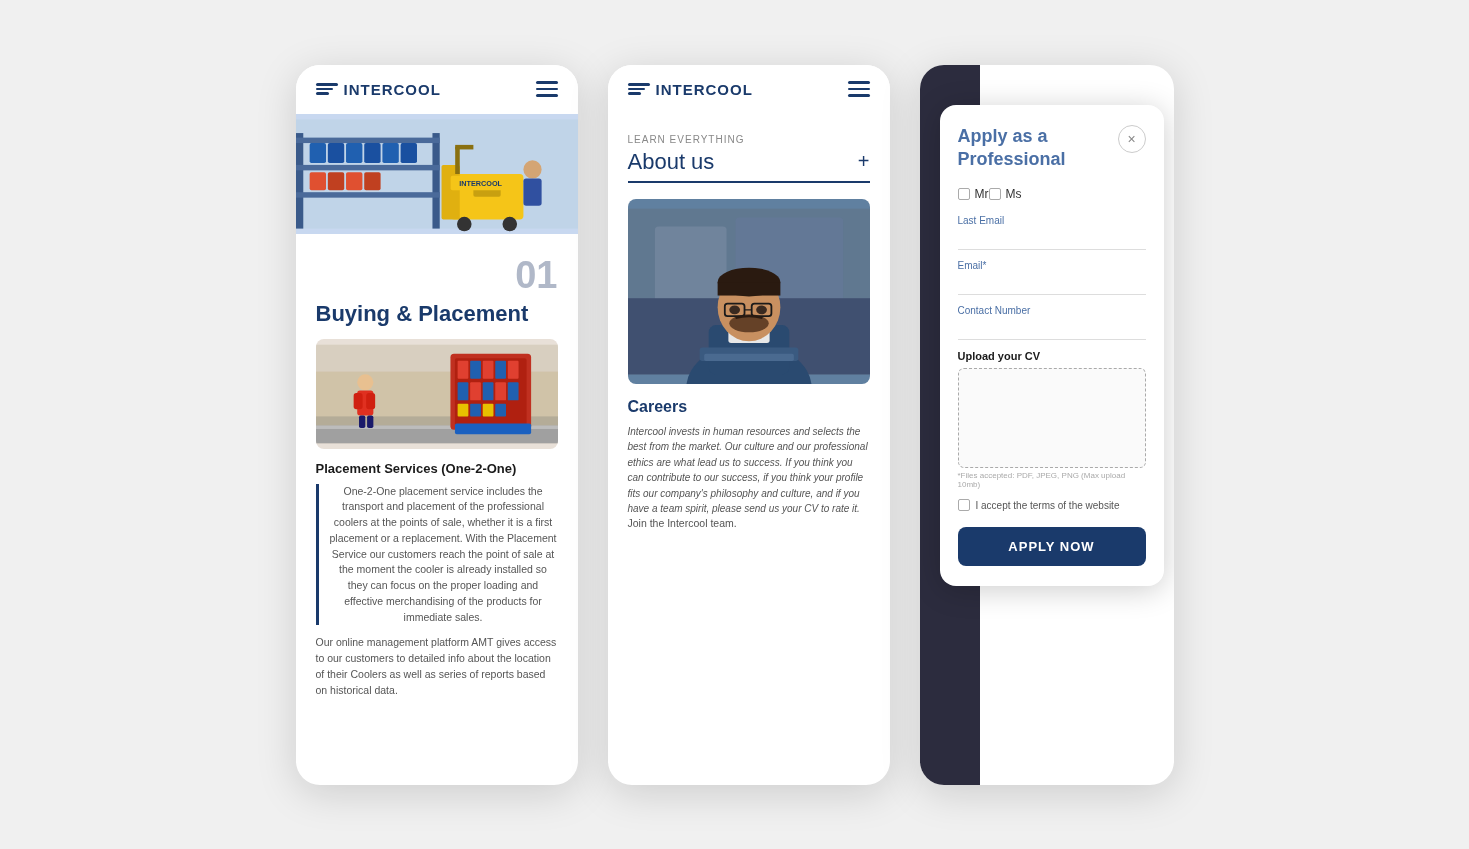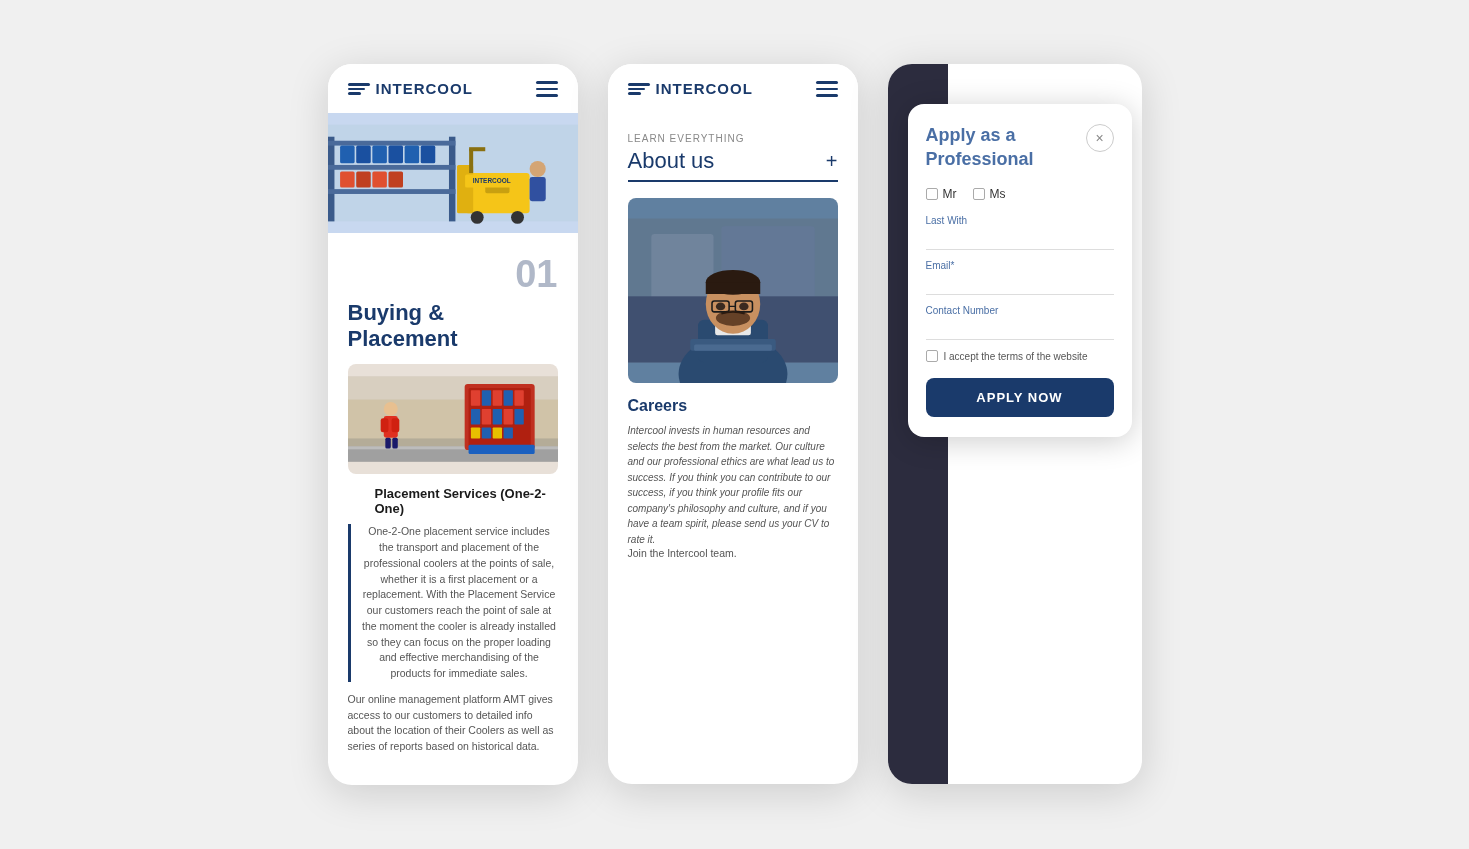--- a/index.html
+++ b/index.html
@@ -18,21 +18,21 @@
       align-items: flex-start;
       justify-content: center;
     }
 
     
     .phone-mockup {
       background: #ffffff;
       border-radius: 24px;
       box-shadow: 0 8px 40px rgba(0,0,0,0.15);
       overflow: hidden;
-      width: 250px;
+      width: 282px;
       min-height: 720px;
     }
 
     
     .screen1 .navbar {
       display: flex;
       justify-content: space-between;
       align-items: center;
       padding: 16px 20px;
       background: #fff;
@@ -51,21 +51,20 @@
       font-size: 22px;
       font-weight: 800;
       color: #1a3a6b;
       margin-bottom: 12px;
     }
     .screen1 .item-title {
       font-size: 13px;
       font-weight: 700;
       color: #1a1a1a;
       margin-bottom: 8px;
-      margin-left: 27px;
     }
     .screen1 .item-text {
       font-size: 10.5px;
       color: #555;
       line-height: 1.5;
       margin-bottom: 10px;
     }
     .blue-left-border {
       border-left: 3px solid #1a3a6b;
       padding-left: 10px;
@@ -175,21 +174,20 @@
       display: flex;
       align-items: center;
       justify-content: center;
       cursor: pointer;
       font-size: 14px;
       color: #888;
       flex-shrink: 0;
     }
     .gender-row {
       display: flex;
-      gap: 16px;
       margin-bottom: 14px;
       align-items: flex-start;
     }
     .gender-option {
       display: flex;
       align-items: center;
       gap: 5px;
       font-size: 12px;
       color: #333;
     }
@@ -537,37 +535,42 @@
         <label class="gender-option">
           <div class="checkbox-box"></div>
           <span>Ms</span>
         </label>
       </div>
 
       
 
       
       <div class="form-field">
-        <label>Last With</label>
+        <label>Last Email</label>
         <input type="text" style="">
       </div>
 
       
       <div class="form-field">
         <label>Email*</label>
         <input type="email" style="">
       </div>
 
       
       <div class="form-field">
         <label>Contact Number</label>
         <input type="tel" style="">
       </div>
 
       
+      <div class="upload-section">
+        <div class="upload-label">Upload your CV</div>
+        <div class="upload-box"></div>
+        <div class="upload-hint">*Files accepted: PDF, JPEG, PNG (Max upload 10mb)</div>
+      </div>
 
       
       <div class="accept-row">
         <div class="checkbox-box"></div>
         <span>I accept the terms of the website</span>
       </div>
 
       
       <button class="apply-btn">APPLY NOW</button>
     </div>

